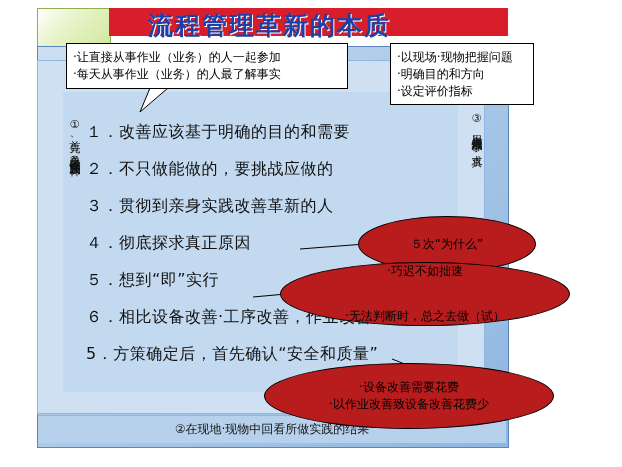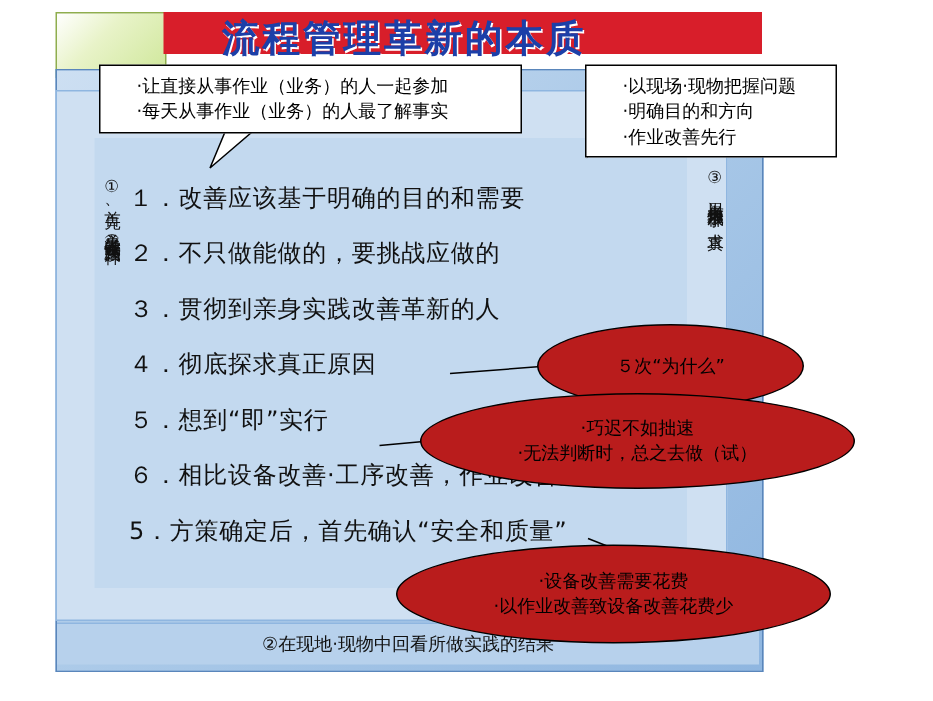--- a/index.html
+++ b/index.html
@@ -82,21 +82,21 @@
   }
   .bottom-strip span{font-size:12px;color:#111;text-align:center;}
 
   
   .callout{
     position:absolute;
     background:#ffffff;
     border:1px solid #000000;
     font-size:12px;color:#000;
     line-height:17px;
-    padding:5px 24px;
+    padding:5px 6px;
     box-sizing:border-box;
     white-space:nowrap;
   }
   
   .callout-ellipse{
     position:absolute;
     background:#b91c1c;
     border:1px solid #000000;
     border-radius:50%;
     font-size:12px;color:#000;
@@ -147,31 +147,31 @@
     <path d="M378,243 L300,249" stroke="#000000" stroke-width="1" fill="none"></path>
     <path d="M308,292 L253,297" stroke="#000000" stroke-width="1" fill="none"></path>
     <path d="M420,370 L392,359" stroke="#000000" stroke-width="1" fill="none"></path>
   </svg>
 
   <div class="callout" style="left:66px;top:43px;width:282px;height:46px;">
     <div>·让直接从事作业（业务）的人一起参加</div>
     <div>·每天从事作业（业务）的人最了解事实</div>
   </div>
 
-  <div class="callout" style="left:390px;top:43px;width:168px;height:62px;">
+  <div class="callout" style="left:390px;top:43px;width:144px;height:62px;">
     <div>·以现场·现物把握问题</div>
     <div>·明确目的和方向</div>
-    <div>·作业改善先行</div>
+    <div>·设定评价指标</div>
   </div>
 
   <div class="callout-ellipse" style="left:358px;top:216px;width:178px;height:56px;">
     <div>５次“为什么”</div>
   </div>
 
-  <div class="callout-ellipse" style="left:280px;top:262px;width:290px;height:64px;">
+  <div class="callout-ellipse" style="left:280px;top:262px;width:290px;height:64px;justify-content:space-between;">
     <div>·巧迟不如拙速</div>
     <div>·无法判断时，总之去做（试）</div>
   </div>
 
   <div class="callout-ellipse" style="left:264px;top:363px;width:290px;height:66px;">
     <div>·设备改善需要花费</div>
     <div>·以作业改善致设备改善花费少</div>
   </div>
 
 </div>

